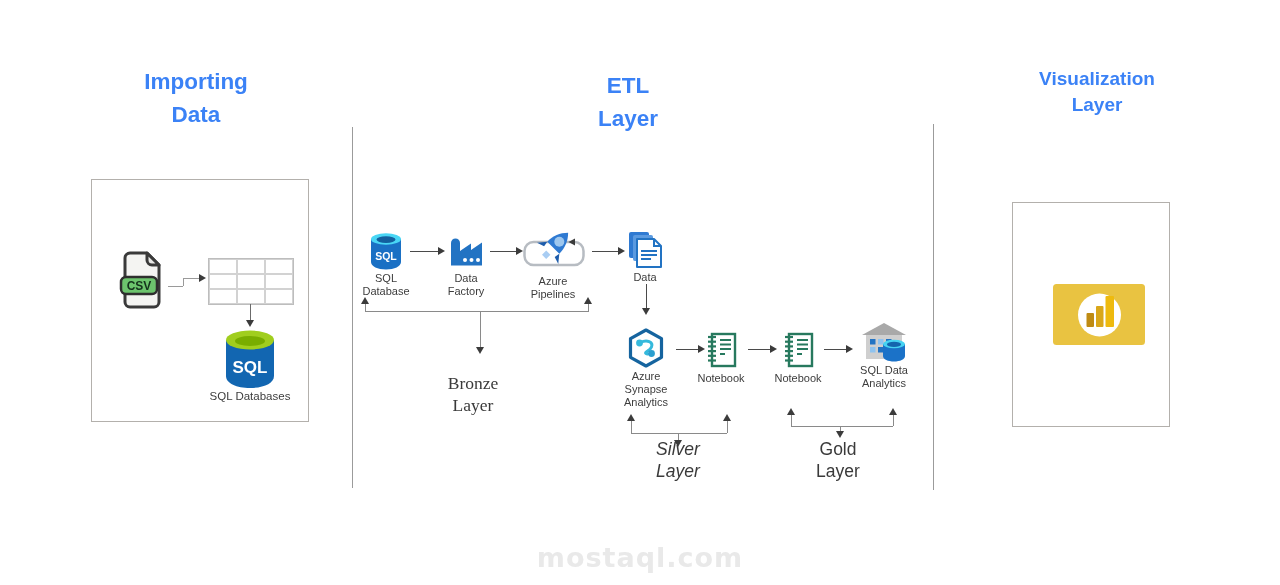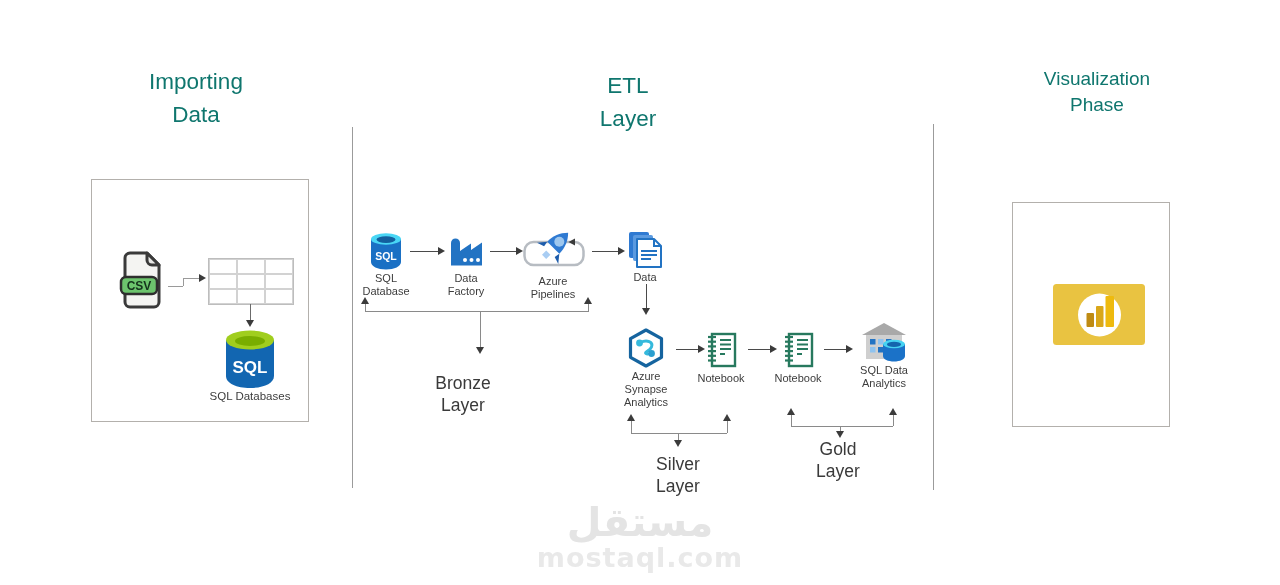--- a/index.html
+++ b/index.html
@@ -1,20 +1,20 @@
 <!DOCTYPE html>
 <html><head>
 <meta charset="utf-8">
 <style>
   html,body{margin:0;padding:0;background:#ffffff;}
   .stage{position:relative;width:1280px;height:585px;background:#ffffff;overflow:hidden;
          font-family:"Liberation Sans", sans-serif;}
   .abs{position:absolute;}
-  .title{position:absolute;transform:translateX(-50%);text-align:center;font-weight:normal;
-         color:#0f766e;white-space:pre-line;}
+  .title{position:absolute;transform:translateX(-50%);text-align:center;font-weight:bold;
+         color:#3b82f6;white-space:pre-line;}
   .title-lg{font-size:22.5px;line-height:33px;}
   .title-md{font-size:19px;line-height:26px;}
   .nlabel{position:absolute;transform:translateX(-50%);text-align:center;font-size:11px;
           line-height:13px;color:#3d3d3d;white-space:pre-line;}
   .layer{position:absolute;transform:translateX(-50%);text-align:center;font-size:17.5px;
          line-height:22px;color:#3a3a3a;white-space:pre-line;}
   .divider{position:absolute;width:1px;background:#9b9b9b;}
   .pbox{position:absolute;border:1px solid #b3b0ac;background:#ffffff;}
   .hline{position:absolute;height:1px;background:#4a4a4a;}
   .vline{position:absolute;width:1px;background:#4a4a4a;}
@@ -38,21 +38,21 @@
 </head>
 <body>
 
 <div class="stage">
 
   <div class="title title-lg" style="left:196px;top:65px;">Importing
 Data</div>
   <div class="title title-lg" style="left:628px;top:69px;">ETL
 Layer</div>
   <div class="title title-md" style="left:1097px;top:66px;">Visualization
-Phase</div>
+Layer</div>
 
   <div class="divider" style="left:352px;top:127px;height:361px;"></div>
   <div class="divider" style="left:933px;top:124px;height:366px;"></div>
 
   <div class="pbox" style="left:91px;top:179px;width:216px;height:241px;"></div>
 
   <svg class="abs" style="left:118px;top:250px;" width="48" height="60" viewBox="0 0 48 60">
     <path d="M29 3 H12 a5 5 0 0 0 -5 5 V52 a5 5 0 0 0 5 5 H36 a5 5 0 0 0 5 -5 V15 Z" fill="#f4f4f2" stroke="#3a3a3a" stroke-width="3" stroke-linejoin="round"></path>
     <path d="M29 3 V10 a5 5 0 0 0 5 5 H41 Z" fill="#e8e8e6" stroke="#3a3a3a" stroke-width="3" stroke-linejoin="round"></path>
     <rect x="3" y="27" width="36" height="17" rx="5" fill="#6cc46d" stroke="#2e2e2e" stroke-width="2.5"></rect>
@@ -140,21 +140,21 @@
   </svg>
   <div class="nlabel" style="left:645px;top:271px;">Data</div>
 
   <div class="tri-up" style="left:361px;top:297px;"></div>
   <div class="vline bline" style="left:365px;top:304px;height:7px;"></div>
   <div class="hline bline" style="left:365px;top:311px;width:224px;"></div>
   <div class="vline bline" style="left:588px;top:304px;height:7px;"></div>
   <div class="tri-up" style="left:584px;top:297px;"></div>
   <div class="vline bline" style="left:480px;top:311px;height:36px;"></div>
   <div class="tri-down" style="left:476px;top:347px;"></div>
-  <div class="layer" style="left:463px;top:372px;">Bronze
+  <div class="layer" style="left:473px;top:372px;font-family:Liberation Serif, serif;">Bronze
 Layer</div>
 
   <div class="vline" style="left:646px;top:284px;height:24px;"></div>
   <div class="tri-down" style="left:642px;top:308px;"></div>
 
   <svg class="abs" style="left:628px;top:328px;" width="36" height="40" viewBox="0 0 36 40">
     <polygon points="18,2 33.5,10.7 33.5,29.3 18,38 2.5,29.3 2.5,10.7" fill="#ffffff" stroke="#15649f" stroke-width="3.2" stroke-linejoin="round"></polygon>
     <path d="M12.5 14.5 C19 11 25.5 14 23.5 19 C21.8 23.5 14 24.5 19.5 26" stroke="#35b9dc" stroke-width="3" fill="none" stroke-linecap="round"></path>
     <circle cx="11.5" cy="15" r="3.4" fill="#35b9dc"></circle>
     <circle cx="23.5" cy="25.5" r="3.4" fill="#2a9fd0"></circle>
@@ -217,21 +217,21 @@
   <div class="nlabel" style="left:884px;top:364px;">SQL Data
 Analytics</div>
 
   <div class="tri-up" style="left:627px;top:414px;"></div>
   <div class="vline bline" style="left:631px;top:421px;height:12px;"></div>
   <div class="hline bline" style="left:631px;top:433px;width:96px;"></div>
   <div class="vline bline" style="left:727px;top:421px;height:12px;"></div>
   <div class="tri-up" style="left:723px;top:414px;"></div>
   <div class="vline bline" style="left:678px;top:433px;height:7px;"></div>
   <div class="tri-down" style="left:674px;top:440px;"></div>
-  <div class="layer" style="left:678px;top:453px;">Silver
+  <div class="layer" style="left:678px;top:438px;font-style:italic;">Silver
 Layer</div>
 
   <div class="tri-up" style="left:787px;top:408px;"></div>
   <div class="vline bline" style="left:791px;top:415px;height:11px;"></div>
   <div class="hline bline" style="left:791px;top:426px;width:102px;"></div>
   <div class="vline bline" style="left:893px;top:415px;height:11px;"></div>
   <div class="tri-up" style="left:889px;top:408px;"></div>
   <div class="vline bline" style="left:840px;top:426px;height:5px;"></div>
   <div class="tri-down" style="left:836px;top:431px;"></div>
   <div class="layer" style="left:838px;top:438px;text-align:center;">Gold
@@ -239,16 +239,15 @@
 
   <div class="pbox" style="left:1012px;top:202px;width:156px;height:223px;"></div>
   <svg class="abs" style="left:1053px;top:284px;" width="92" height="61" viewBox="0 0 92 61">
     <rect width="92" height="61" rx="3.5" fill="#e9c341"></rect>
     <circle cx="46.5" cy="31" r="21.5" fill="#ffffff"></circle>
     <rect x="33.5" y="29" width="7.5" height="14" rx="1" fill="#bf8b13"></rect>
     <rect x="43" y="22" width="7.5" height="21" rx="1" fill="#d9a71a"></rect>
     <rect x="52.5" y="12" width="8.5" height="31" rx="1" fill="#eeba0e"></rect>
   </svg>
 
-  <div class="watermark wm-ar" style="left:640px;top:500px;">مستقل</div>
   <div class="watermark wm-en" style="left:640px;top:543px;">mostaql.com</div>
 
 </div>
 
 </body></html>

